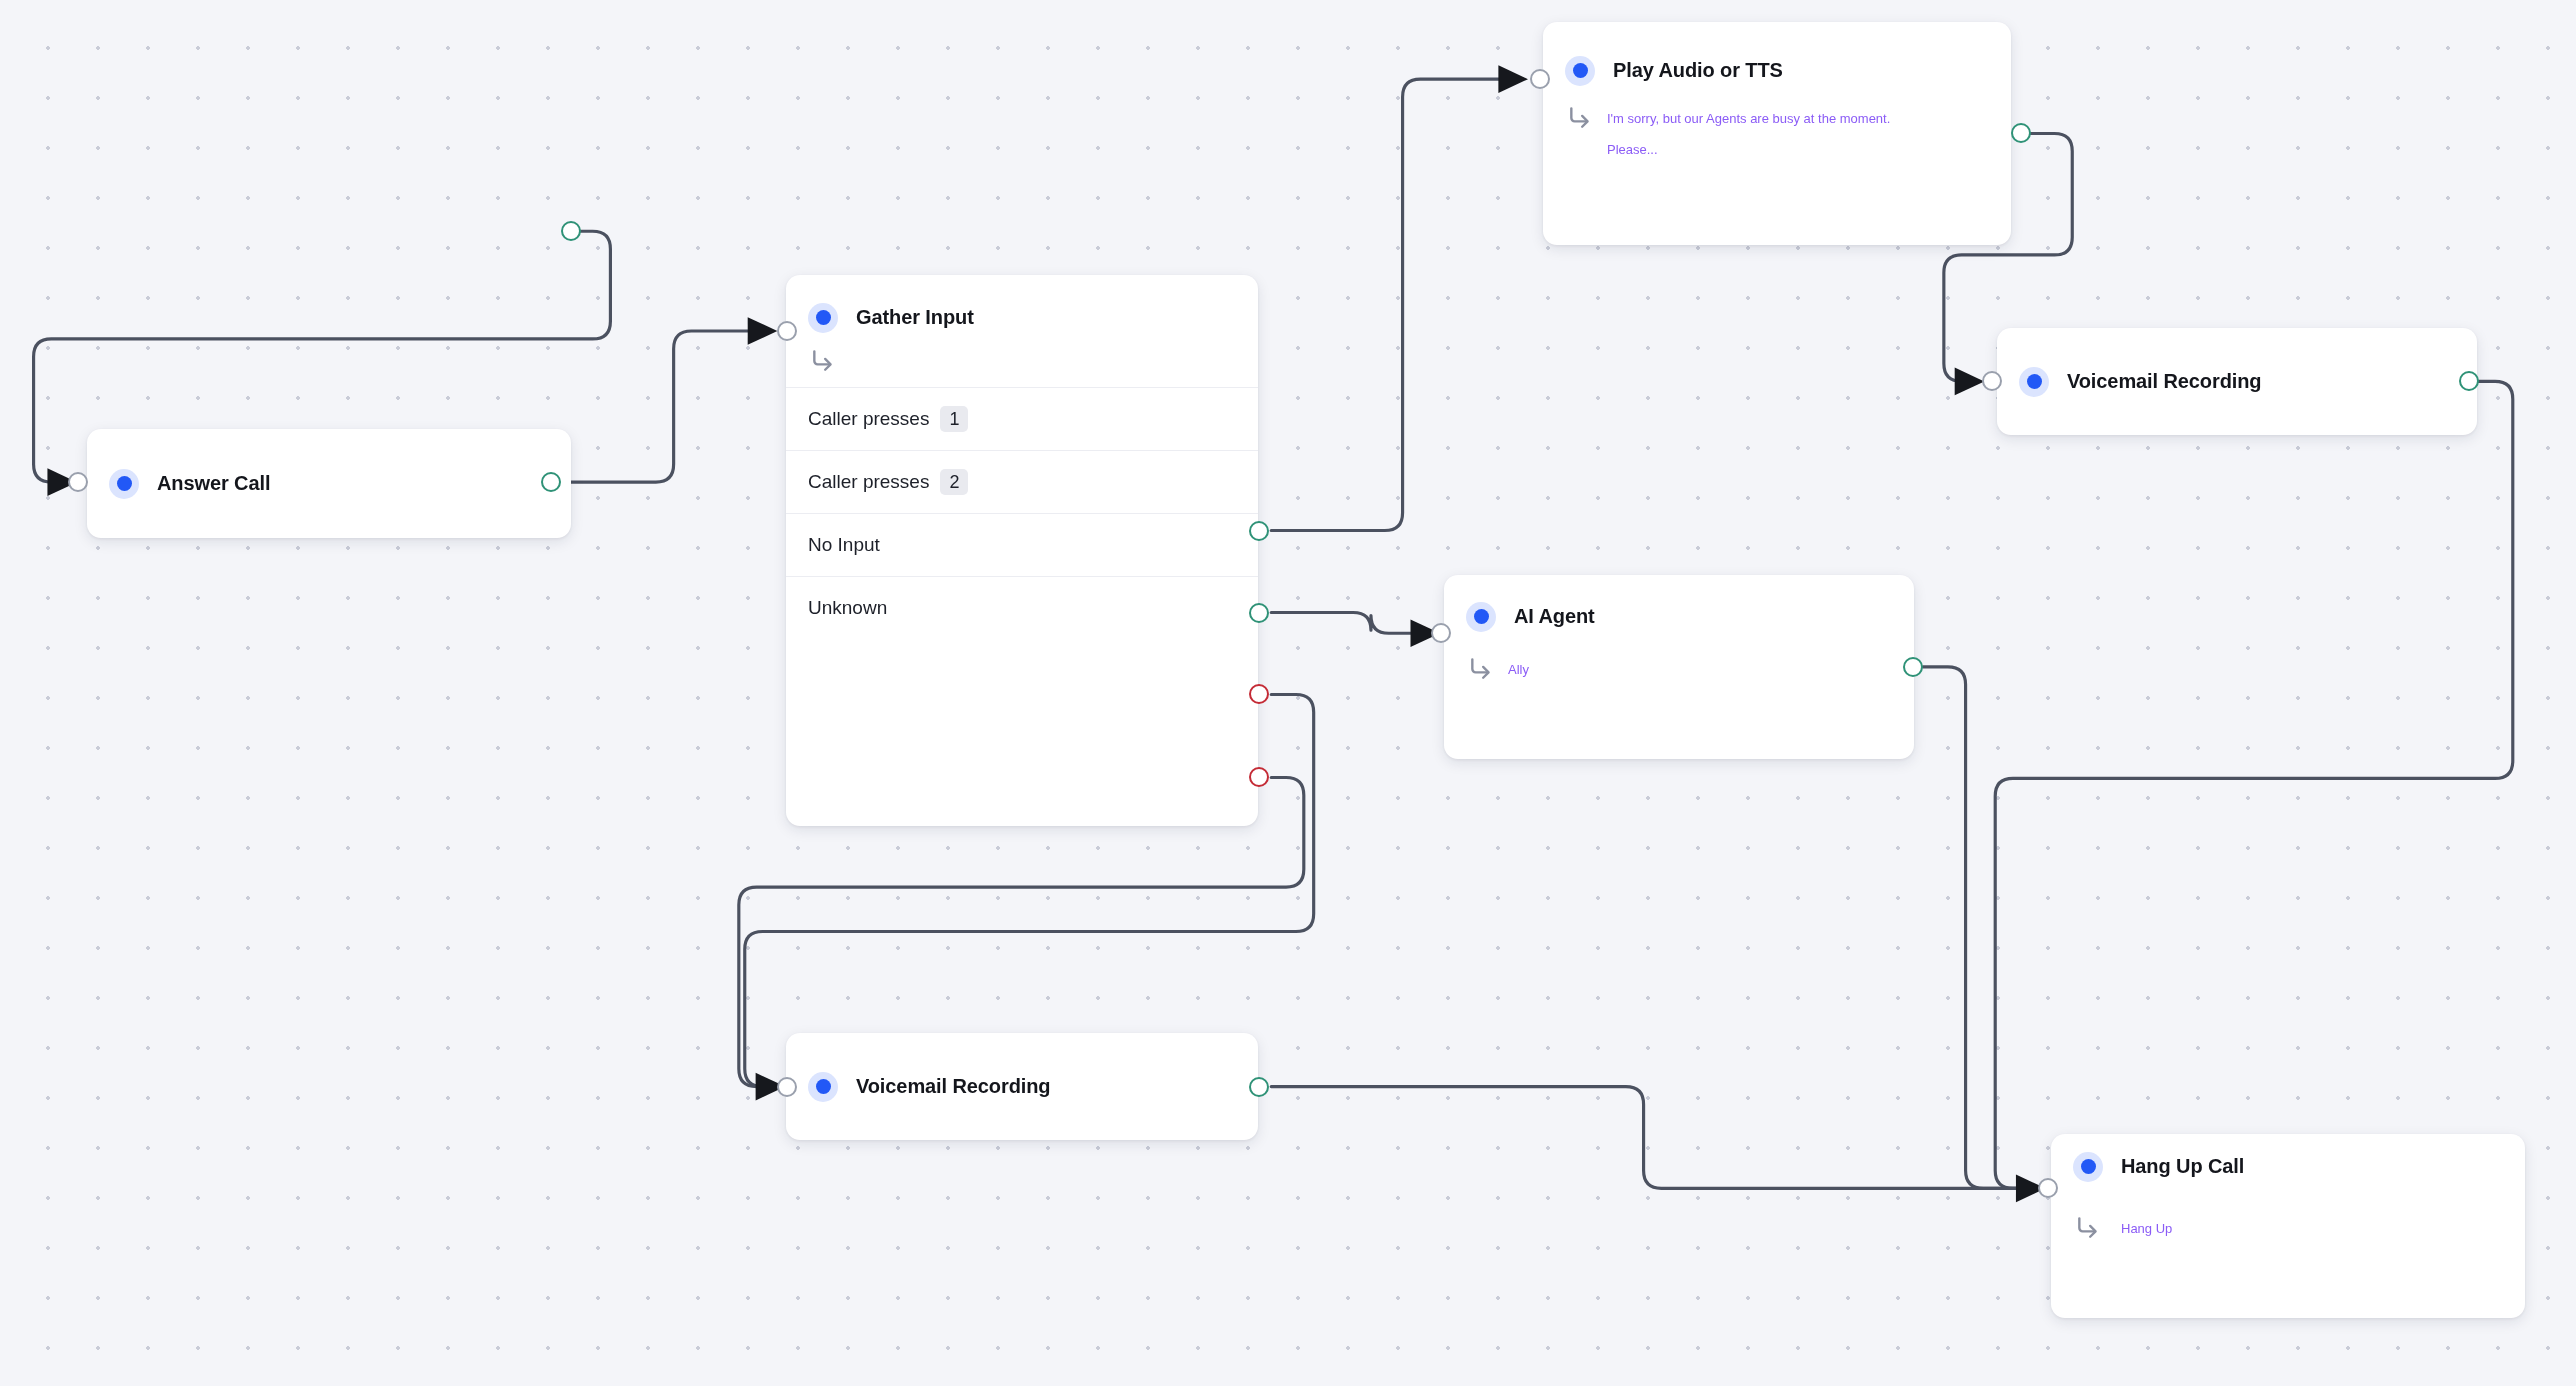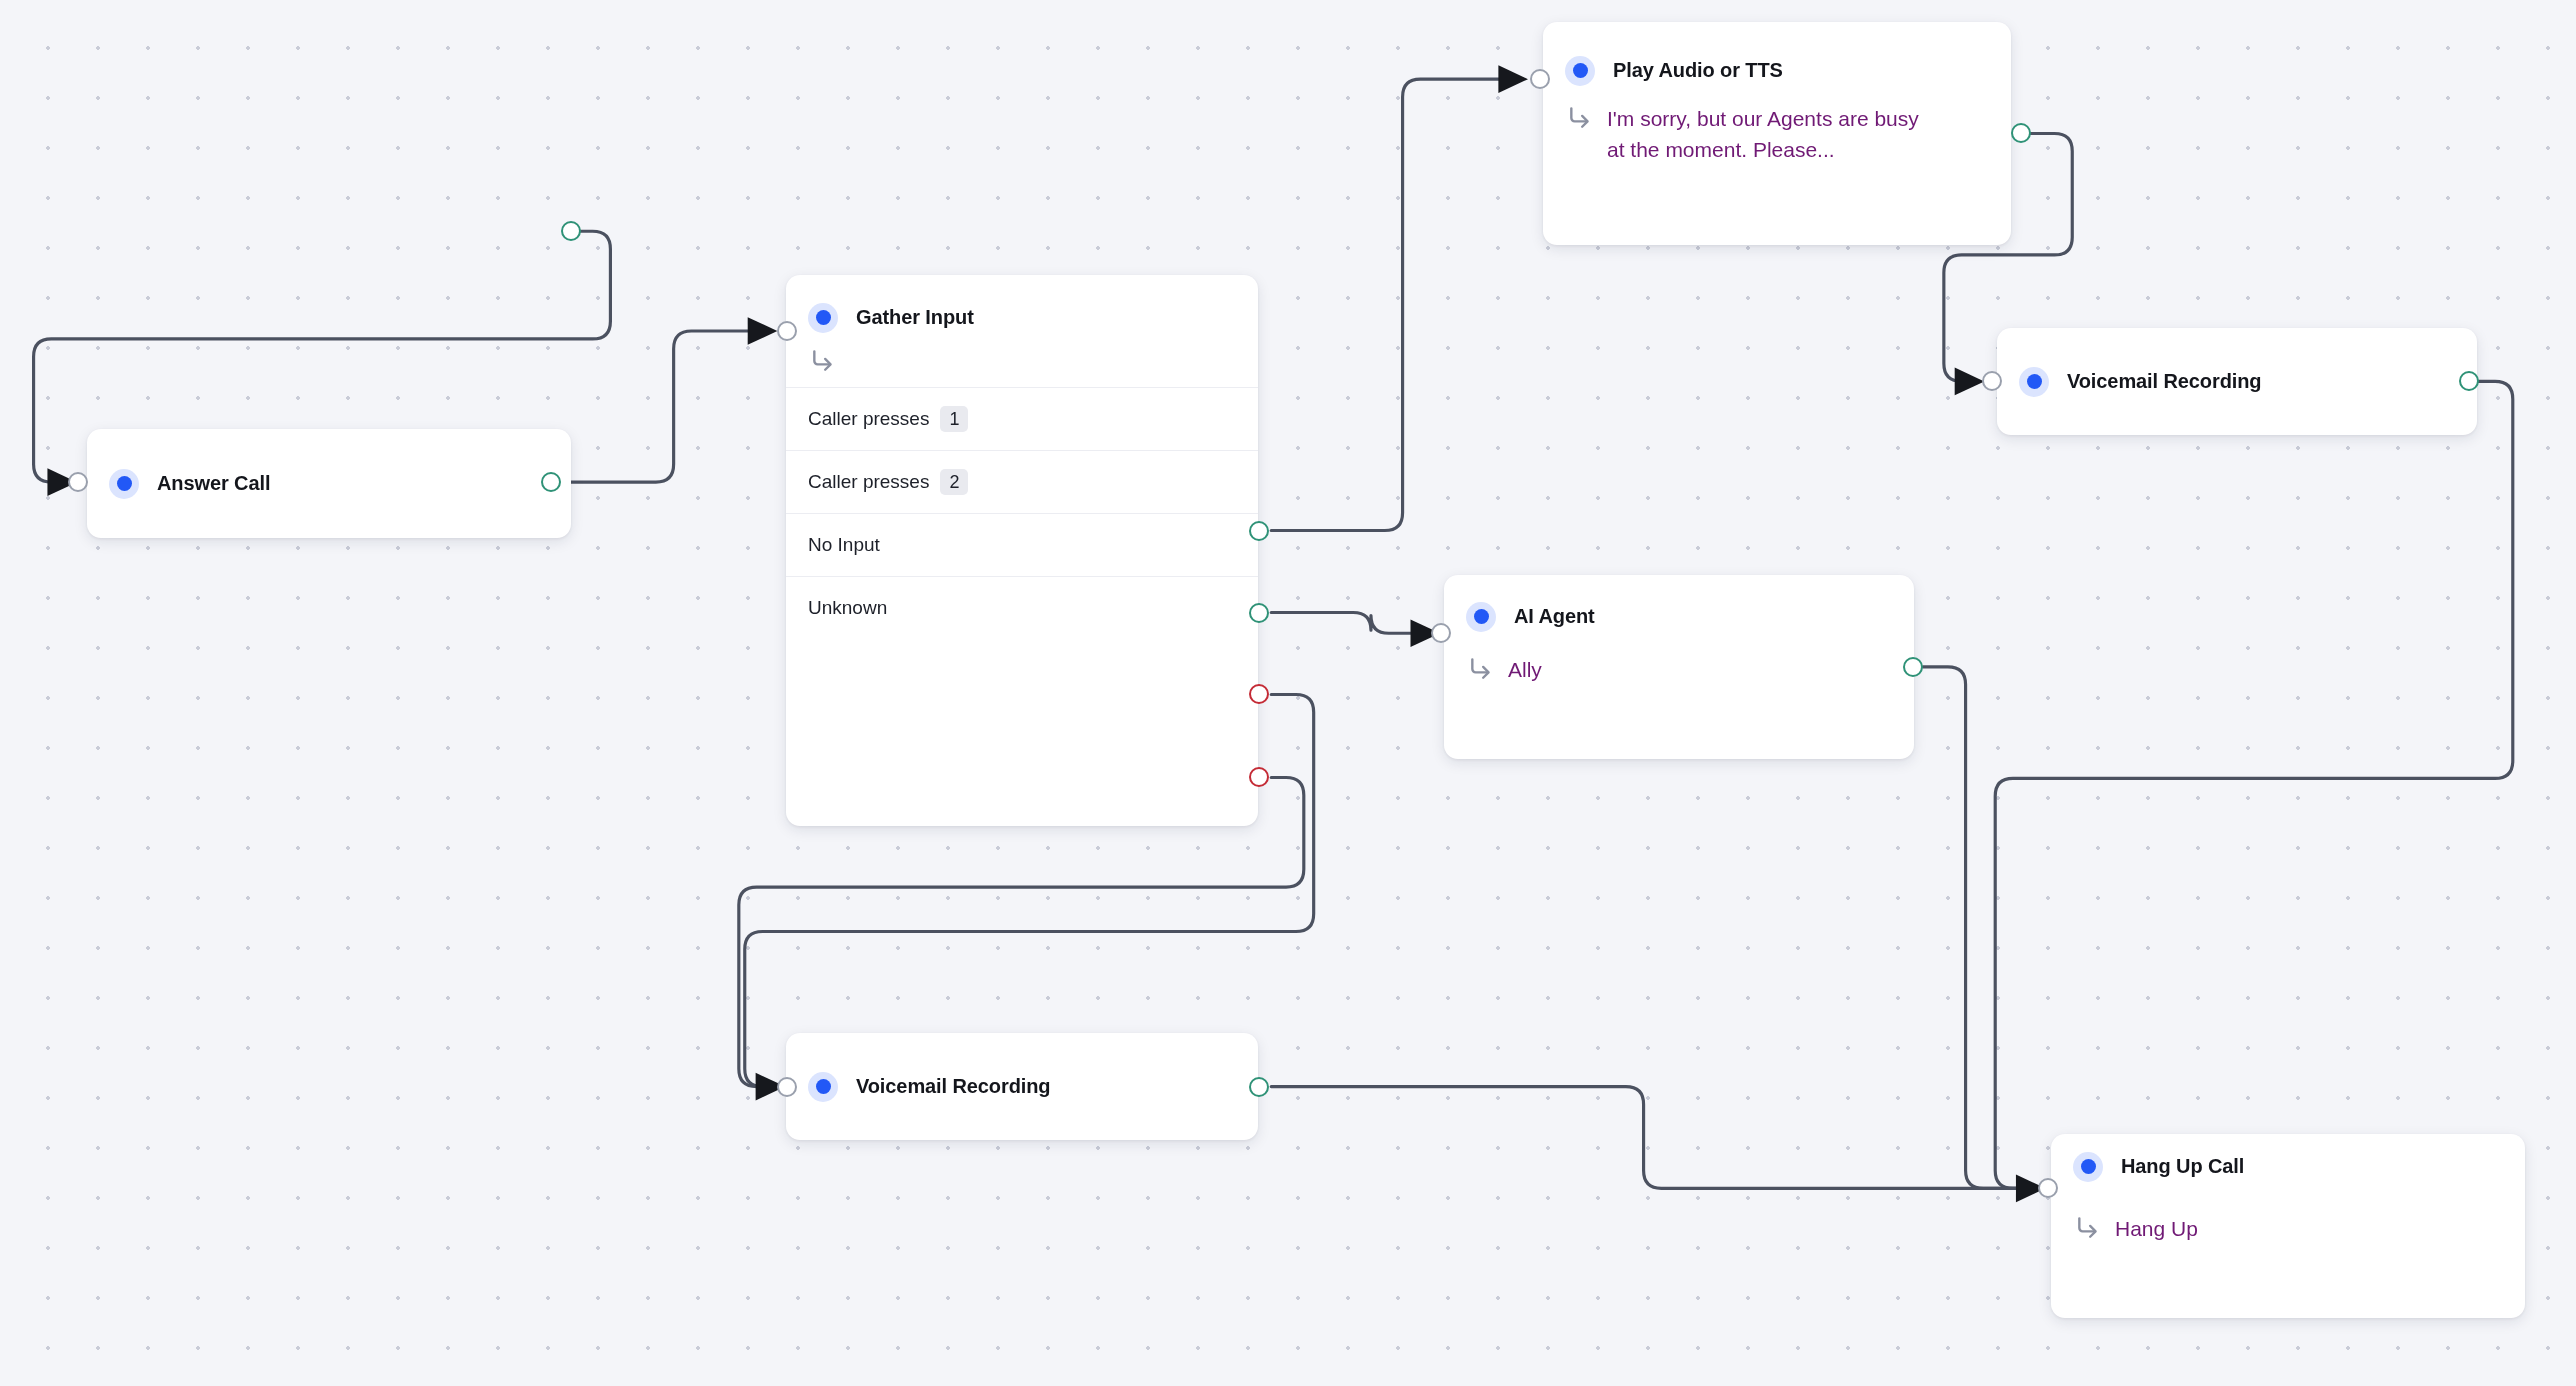--- a/index.html
+++ b/index.html
@@ -90,23 +90,23 @@
     margin-top: 2px;
   }
   .sub-arrow {
     flex: 0 0 auto;
     width: 26px; height: 26px;
     margin-right: 14px;
     margin-top: 1px;
     color: #8b90a0;
   }
   .sub-text {
-    font-size: 21px;
+    font-size: 13px;
     line-height: 31px;
-    color: #701a75;
+    color: #8b5cf6;
     font-weight: 400;
     max-width: 326px;
   }
 
   .node-rows { margin-top: 14px; }
   .node-row {
     height: 63px;
     display: flex;
     align-items: center;
     padding: 6px 22px;
@@ -283,21 +283,21 @@
   <div class="port" style="left:777px; top:1077px;"></div>
   <div class="port out-green" style="left:1249px; top:1077px;"></div>
 
   <div class="node" style="left:2051px; top:1134px; width:474px; height:184px;">
     <div class="node-head" style="height:65px; ">
       <span class="node-dot dot-blue">
           <i></i>
         </span>
       <span class="node-title">Hang Up Call</span>
     </div>
-    <div class="node-sub" style="margin-top:14px;">
+    <div class="node-sub" style="margin-top:14px;gap:6px;">
       <svg class="sub-arrow" viewBox="0 0 24 24" fill="none" stroke="currentColor" stroke-width="2.2" stroke-linecap="round" stroke-linejoin="round">
         <path d="M4 4 v9 a3 3 0 0 0 3 3 h11"></path>
           <polyline points="14 11 19 16 14 21"></polyline>
       </svg>
       <span class="sub-text">Hang Up</span>
     </div>
   </div>
   <div class="port" style="left:2038px; top:1178px;"></div>
 
 </div>

